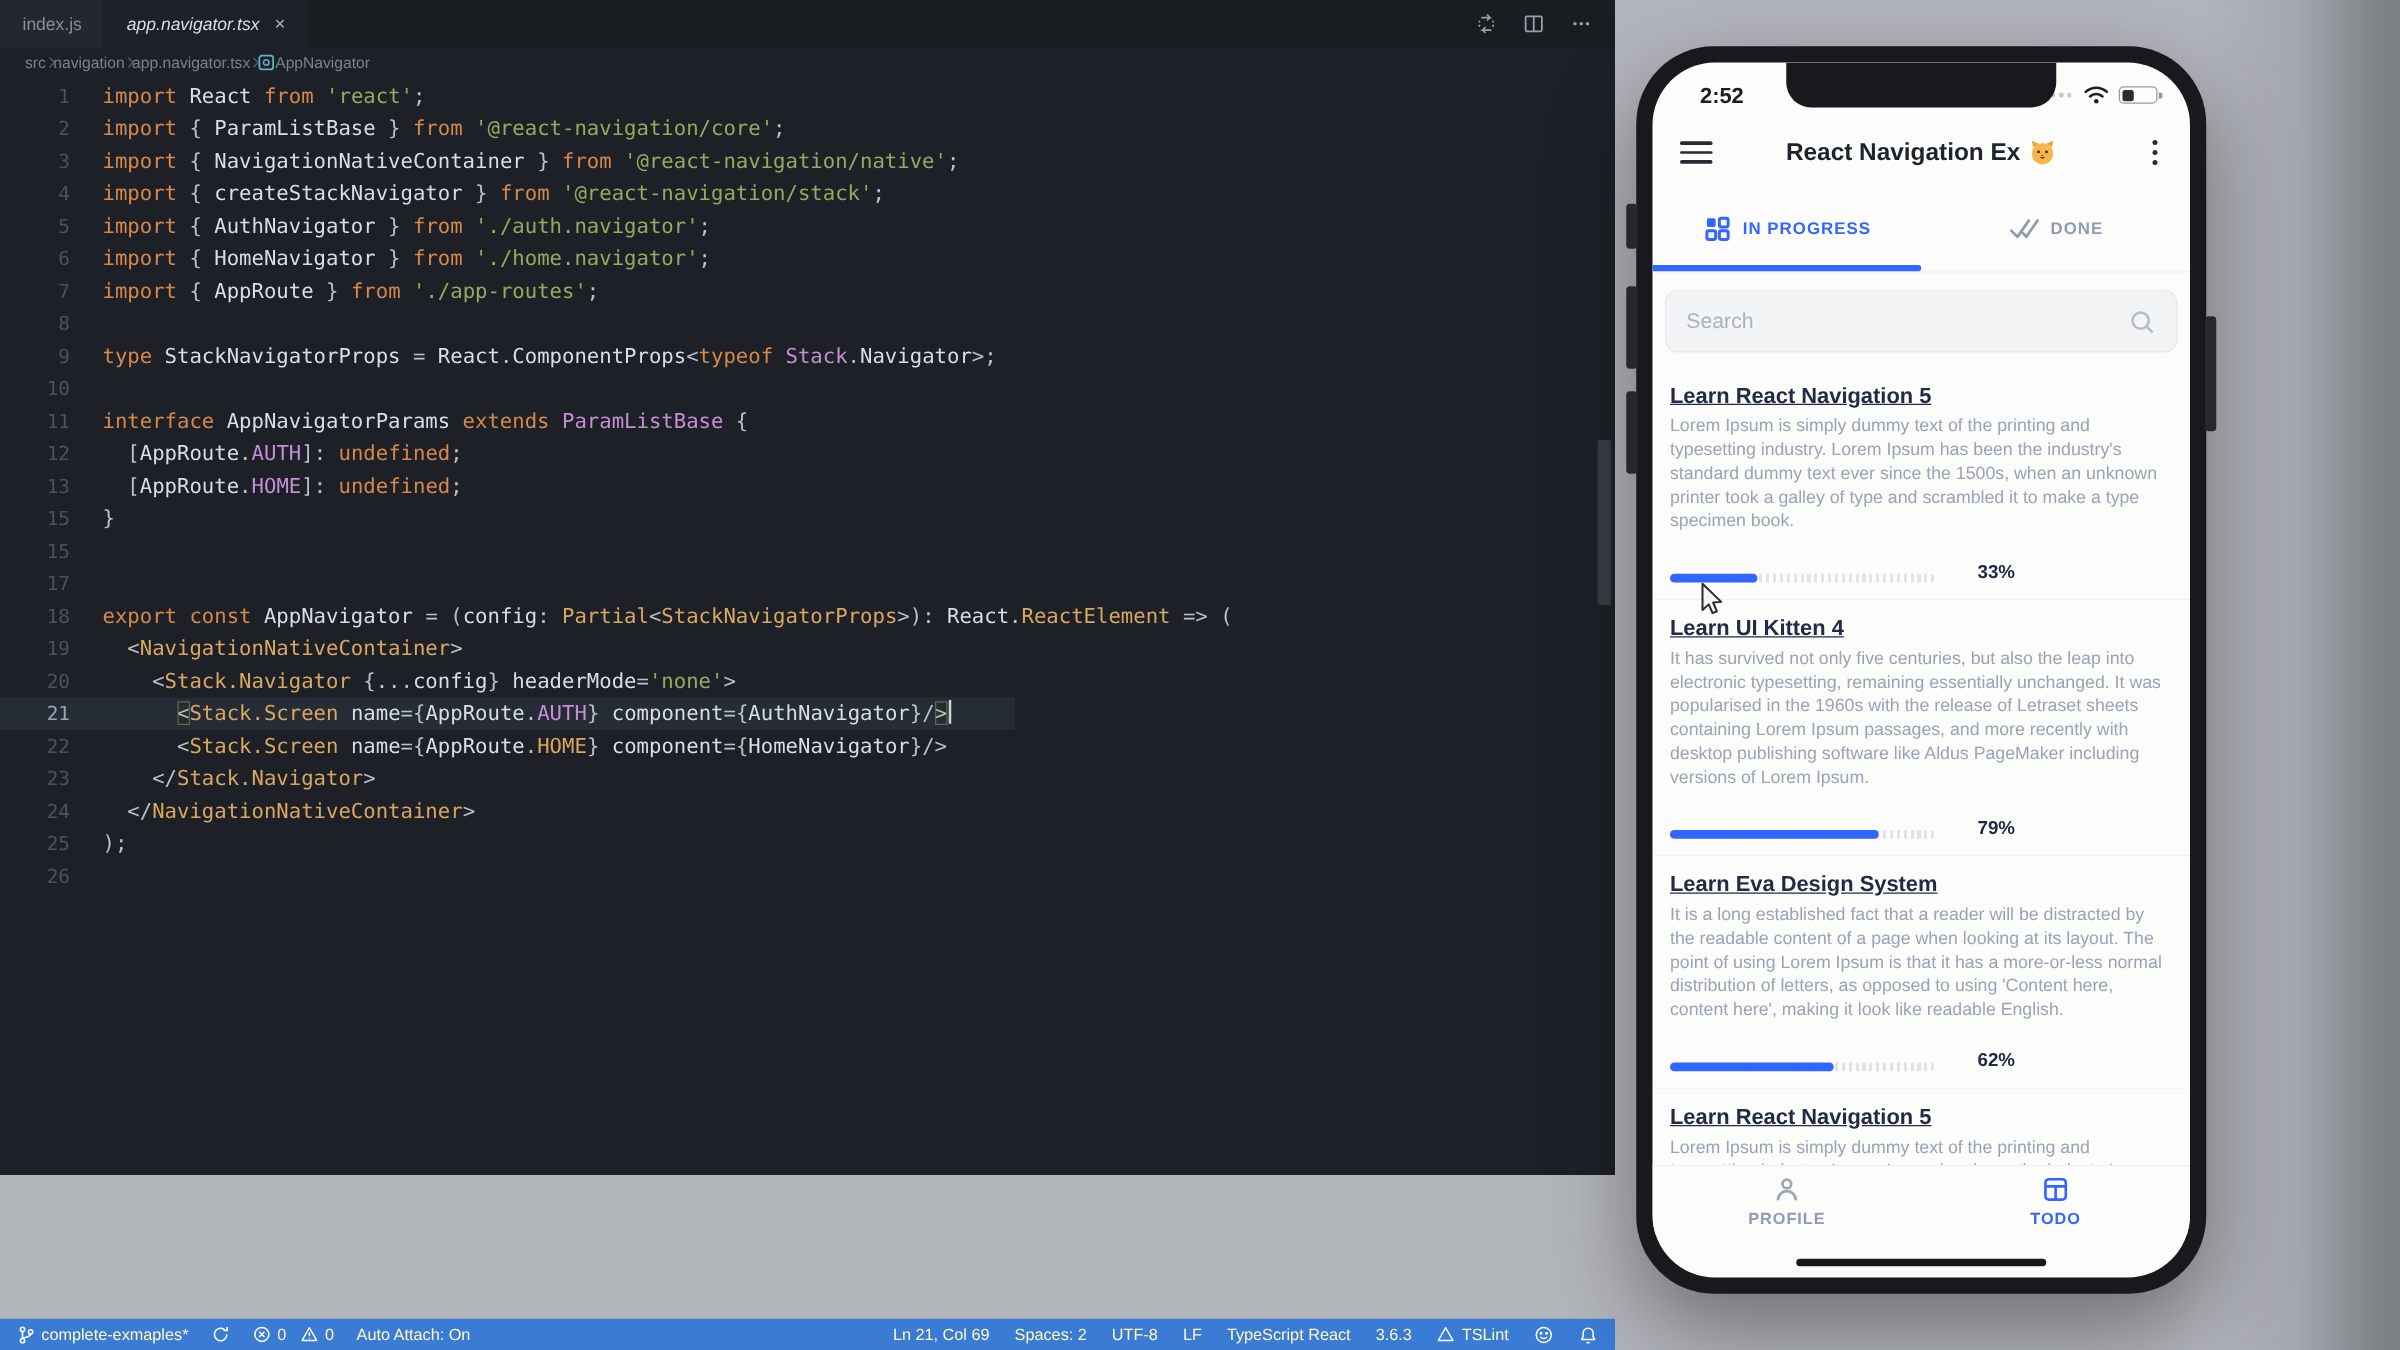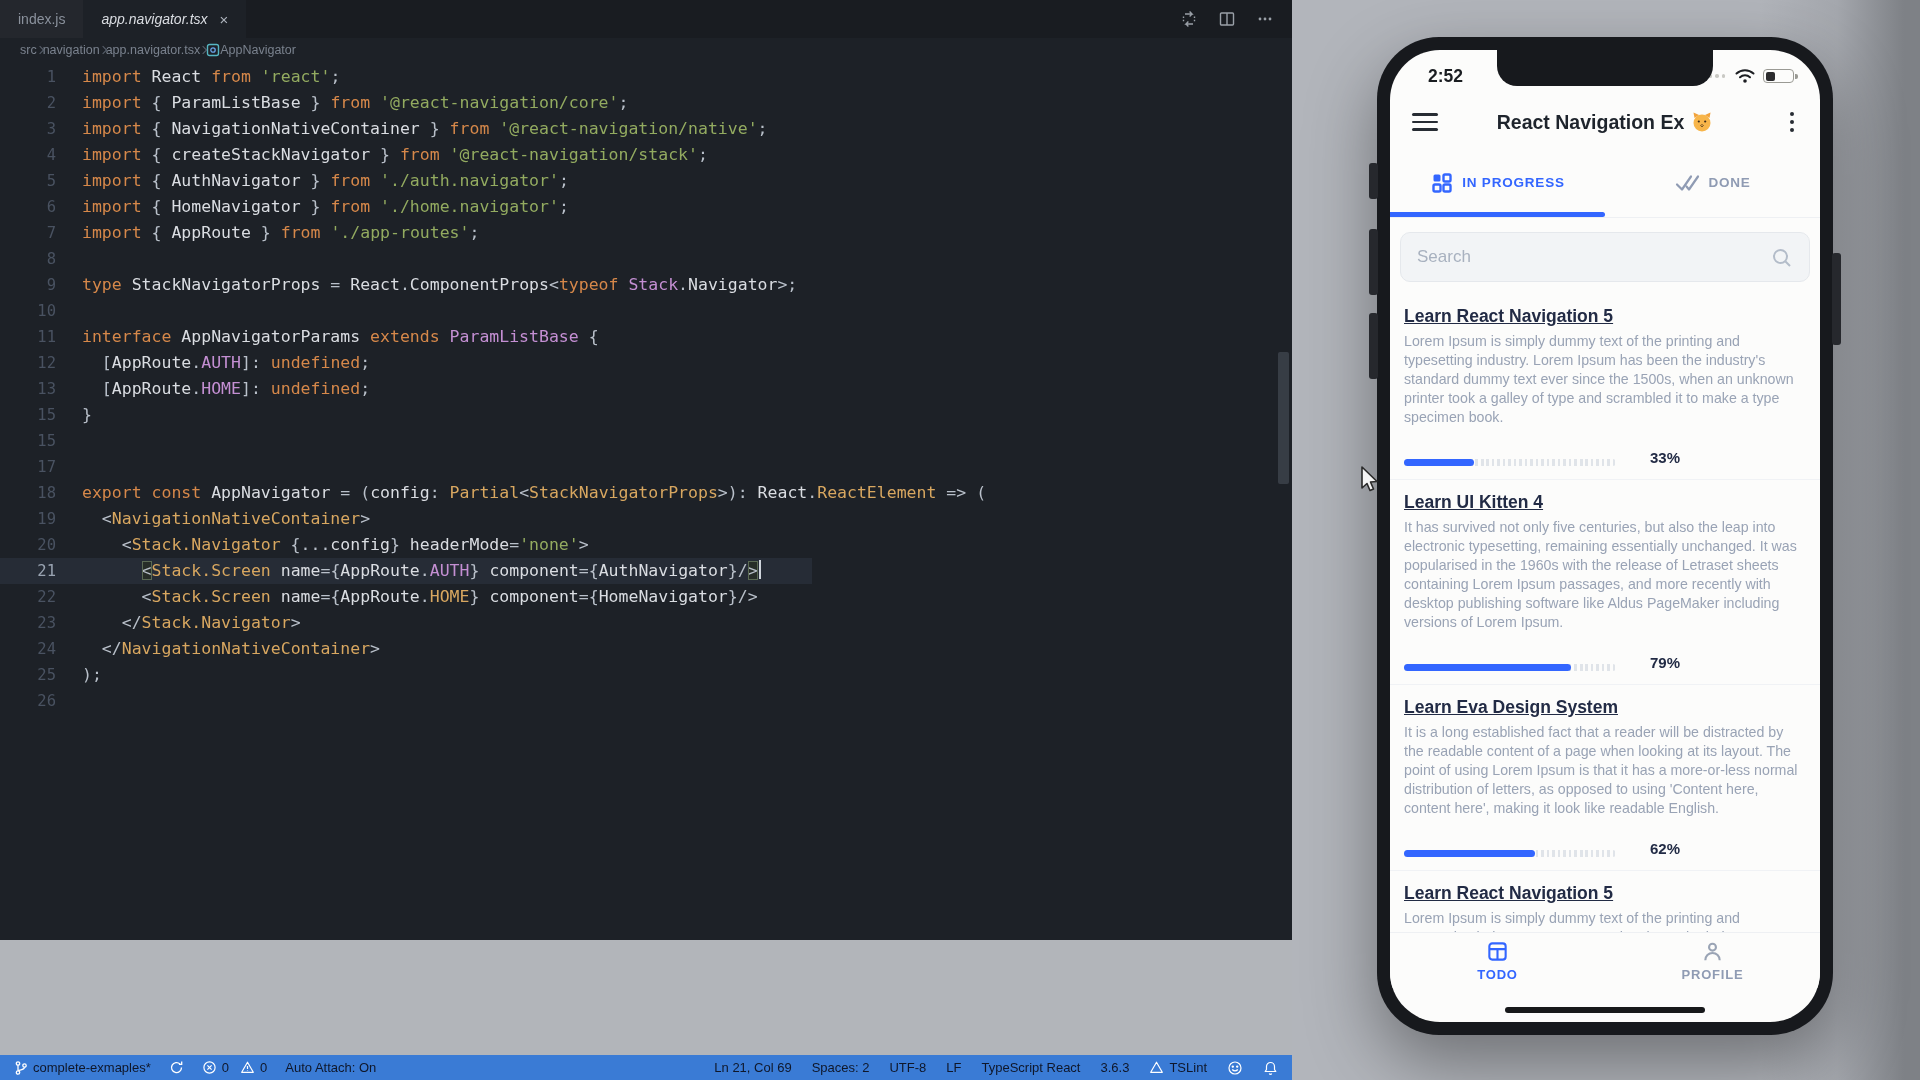--- a/index.html
+++ b/index.html
@@ -28,31 +28,31 @@
   .cl.cur .ln { color:#9aa4b2; }
   .ct { white-space:pre; padding-left:26px; }
   .tok-k { color:#d6884a; } .tok-i { color:#dadde2; } .tok-p { color:#b9c0ca; }
   .tok-s { color:#93ab60; } .tok-u { color:#c48fd3; } .tok-g { color:#d8a760; }
   .tok-o { color:#d6884a; }
   .tok-b { color:#b9c0ca; outline:1px solid #5b6a54; outline-offset:-1px; background:#272d28; }
   .caret { display:inline-block; width:2px; height:19px; background:#cfd4db; vertical-align:-3px; margin-left:1px; }
   .vthumb { position:absolute; right:3px; top:352px; width:11px; height:132px; background:#3c424b; opacity:.85; border-radius:2px; }
 
   
-  .statusbar { position:absolute; left:0; bottom:0; width:1292px; height:25px; background:#3a7bd5; color:#0f172a;
+  .statusbar { position:absolute; left:0; bottom:0; width:1292px; height:25px; background:#3a7bd5; color:#fef9c3;
                display:flex; align-items:center; font-size:13px; padding:0 14px; gap:18px; }
   .sb-item { display:flex; align-items:center; gap:5px; white-space:nowrap; cursor:pointer; }
   .sb-right { margin-left:auto; display:flex; gap:20px; align-items:center; }
   .statusbar svg { display:block; }
 
   
   .desktop { position:absolute; left:1292px; top:0; width:628px; height:1080px;
              background:linear-gradient(90deg,#b2b5bb 0,#b2b5bb 468px,#a4a7ad 545px,#7e8186 612px,#7e8186 628px); }
 
-  .phone-frame { position:absolute; left:1377px; top:37px; width:456px; height:998px; background:#17191d;
+  .phone-frame { position:absolute; left:1309px; top:37px; width:456px; height:998px; background:#17191d;
                  border-radius:62px; box-shadow:0 28px 70px rgba(0,0,0,.38); }
   .side-btn { position:absolute; background:#26282d; border-radius:3px; }
   .btn-mute  { left:-8px; top:126px; width:9px; height:36px; }
   .btn-volup { left:-8px; top:192px; width:9px; height:66px; }
   .btn-voldn { left:-8px; top:276px; width:9px; height:66px; }
   .btn-power { right:-8px; top:216px; width:9px; height:92px; }
 
   .screen { position:absolute; left:13px; top:13px; width:430px; height:972px; background:#fcfcfb;
             border-radius:50px; overflow:hidden; display:flex; flex-direction:column; }
   .notch { position:absolute; left:50%; transform:translateX(-50%); top:0; width:216px; height:36px;
@@ -434,35 +434,35 @@
               <span class="pct">62%</span>
             </div>
           </div>
           <div class="p-card">
             <h3>Learn React Navigation 5</h3>
             <p>Lorem Ipsum is simply dummy text of the printing and typesetting industry. Lorem Ipsum has been the industry's standard dummy text ever since the 1500s, when an unknown printer took a galley of type and scrambled it to make a type specimen book.</p>
           </div>
         </div>
 
       <div class="p-nav">
+        <div class="p-nav-item">
+          <svg width="23" height="23" viewBox="0 0 24 24" fill="none" stroke="#9aa4b5" stroke-width="2.2">
+            <circle cx="12" cy="7.5" r="3.6"></circle>
+              <path d="M4.5 21 a7.5 7.5 0 0 1 15 0"></path>
+          </svg>
+          <span class="p-nav-label">PROFILE</span>
+        </div>
         <div class="p-nav-item active">
           <svg width="23" height="23" viewBox="0 0 24 24" fill="none" stroke="#3366ff" stroke-width="2.2">
             <rect x="3.5" y="3.5" width="17" height="17" rx="3"></rect>
               <path d="M3.5 9.5 h17"></path>
               <path d="M12 9.5 v11"></path>
           </svg>
           <span class="p-nav-label">TODO</span>
         </div>
-        <div class="p-nav-item">
-          <svg width="23" height="23" viewBox="0 0 24 24" fill="none" stroke="#9aa4b5" stroke-width="2.2">
-            <circle cx="12" cy="7.5" r="3.6"></circle>
-              <path d="M4.5 21 a7.5 7.5 0 0 1 15 0"></path>
-          </svg>
-          <span class="p-nav-label">PROFILE</span>
-        </div>
       </div>
 
       <div class="home-area">
         <div class="home-bar"></div>
       </div>
     </div>
   </div>
 
   <svg class="mouse-cursor" width="26" height="30" viewBox="0 0 26 30">
     <path d="M6 3 L6 24 L11 19.5 L14 26.5 L17.5 25 L14.5 18 L21 17.5 Z" fill="#f5f5f5" stroke="#2a2a2a" stroke-width="1.6" stroke-linejoin="round"></path>

